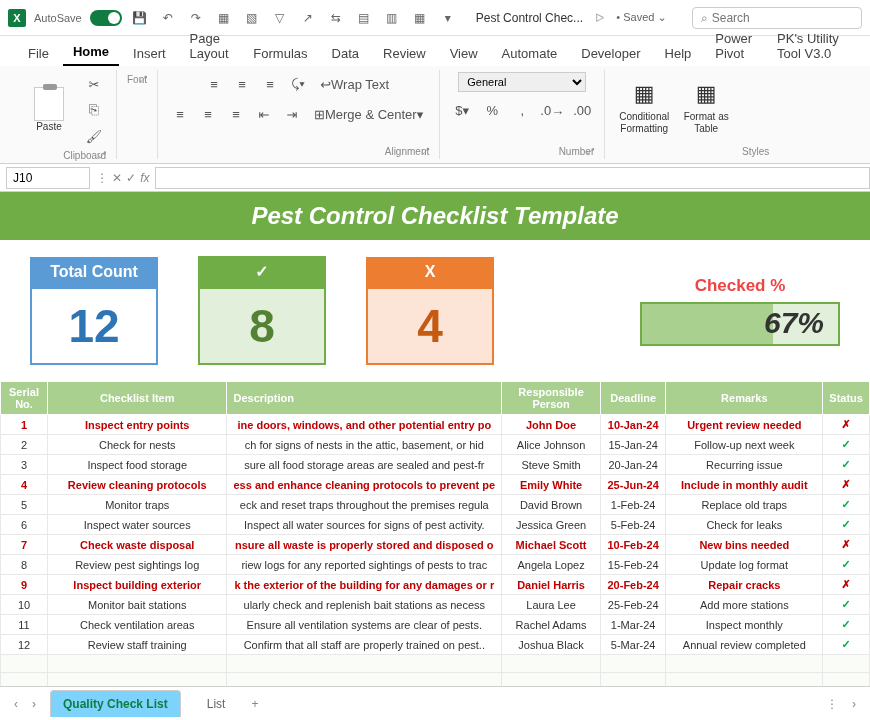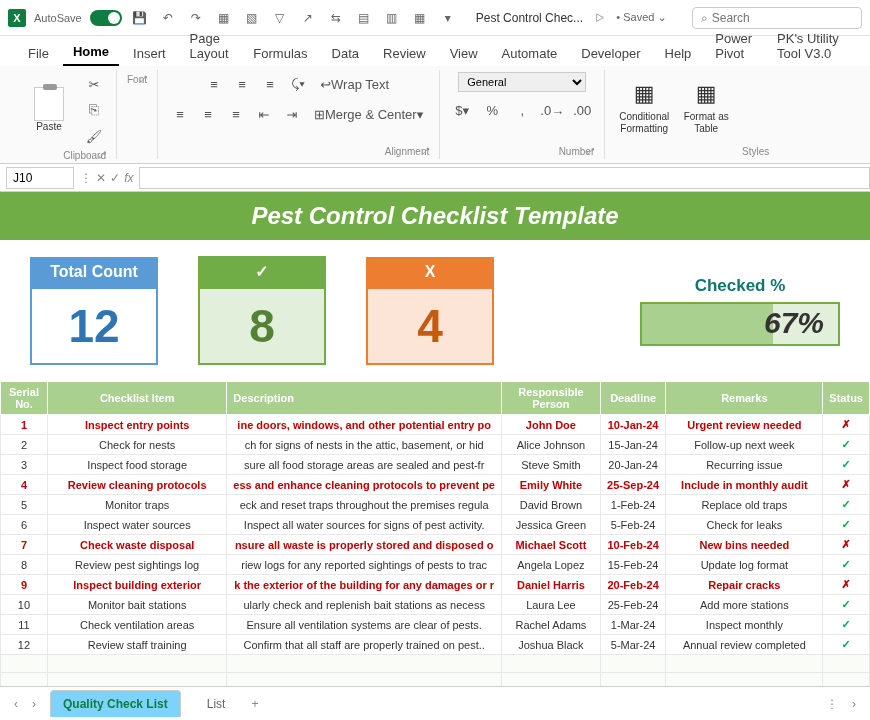--- a/index.html
+++ b/index.html
@@ -33,39 +33,39 @@
 .font-select { border: 1px solid #ccc; font-size: 11px; padding: 2px 4px; width: 100px; }
 .size-select { border: 1px solid #ccc; font-size: 11px; padding: 2px 4px; width: 42px; }
 .num-select { border: 1px solid #ccc; font-size: 11px; padding: 2px 4px; width: 128px; }
 .big-btn { display: flex; flex-direction: column; align-items: center; justify-content: center; width: 58px; height: 66px; font-size: 10px; text-align: center; cursor: pointer; line-height: 1.2; }
 .big-btn .bicon { font-size: 22px; margin-bottom: 4px; }
 .paste-icon { width: 30px; height: 34px; background: #fff; border: 1px solid #ccc; position: relative; }
 .paste-icon::before { content: ''; position: absolute; top: -4px; left: 8px; width: 14px; height: 6px; background: #999; border-radius: 2px; }
 
 
 .formula-bar { display: flex; align-items: center; height: 28px; border-bottom: 1px solid #d0d0d0; }
-.name-box { width: 68px; border: 1px solid #ccc; padding: 3px 6px; font-size: 12px; margin-left: 6px; }
+.name-box { width: 84px; border: 1px solid #ccc; padding: 3px 6px; font-size: 12px; margin-left: 6px; }
 .fb-btns { display: flex; gap: 4px; padding: 0 6px; color: #888; }
 .fb-input { flex: 1; border: 1px solid #ccc; padding: 3px 6px; font-size: 12px; }
 
 
 .sheet { overflow: hidden; background: #fff; height: 494px; position: relative; }
 .banner { background: #70ad47; color: #fff; text-align: center; font-size: 24px; font-weight: bold; padding: 10px 0; font-style: italic; }
 .cards { display: flex; gap: 40px; padding: 16px 30px; align-items: center; }
 .card { width: 128px; }
 .card-head { text-align: center; padding: 6px 0; color: #fff; font-weight: bold; font-size: 16px; }
 .card-body { text-align: center; padding: 10px 0; font-size: 46px; font-weight: bold; }
 .c-blue .card-head { background: #5b9bd5; }
 .c-blue .card-body { border: 2px solid #5b9bd5; color: #2e75b6; }
 .c-green .card-head { background: #70ad47; }
 .c-green .card-body { border: 2px solid #70ad47; background: #e2efda; color: #548235; }
 .c-orange .card-head { background: #ed7d31; }
 .c-orange .card-body { border: 2px solid #ed7d31; background: #fce4d6; color: #c55a11; }
 .pct-wrap { margin-left: auto; text-align: center; }
-.pct-title { color: #0f766e; font-weight: bold; font-size: 17px; margin-bottom: 6px; }
+.pct-title { color: #ef4444; font-weight: bold; font-size: 17px; margin-bottom: 6px; }
 .pct-bar { width: 200px; height: 44px; border: 2px solid #70ad47; background: #e2efda; position: relative; }
 .pct-fill { position: absolute; top: 0; left: 0; height: 100%; background: #a9d08e; }
 .pct-text { position: absolute; right: 14px; top: 2px; font-size: 30px; font-weight: bold; color: #333; font-style: italic; }
 
 .grid { width: 100%; border-collapse: collapse; font-size: 11px; }
 .grid th { background: #a9d08e; color: #fff; padding: 4px 6px; font-weight: bold; border: 1px solid #fff; }
 .grid td { border: 1px solid #e8e8e8; padding: 3px 6px; text-align: center; white-space: nowrap; overflow: hidden; }
 .grid tr.flagged td { color: #c00000; font-weight: bold; }
 .grid td.status-y { color: #00b050; font-weight: bold; }
 .grid td.status-n { color: #c00000; font-weight: bold; }
@@ -273,21 +273,21 @@
           <td class="col-rp">Steve Smith</td>
           <td class="col-dl">20-Jan-24</td>
           <td class="col-rm">Recurring issue</td>
           <td class="col-st status-y">✓</td>
         </tr>
         <tr class="flagged">
           <td class="col-sn">4</td>
           <td class="col-ci">Review cleaning protocols</td>
           <td class="col-desc">ess and enhance cleaning protocols to prevent pe</td>
           <td class="col-rp">Emily White</td>
-          <td class="col-dl">25-Sep-24</td>
+          <td class="col-dl">25-Jun-24</td>
           <td class="col-rm">Include in monthly audit</td>
           <td class="col-st status-n">✗</td>
         </tr>
         <tr>
           <td class="col-sn">5</td>
           <td class="col-ci">Monitor traps</td>
           <td class="col-desc">eck and reset traps throughout the premises regula</td>
           <td class="col-rp">David Brown</td>
           <td class="col-dl">1-Feb-24</td>
           <td class="col-rm">Replace old traps</td>

